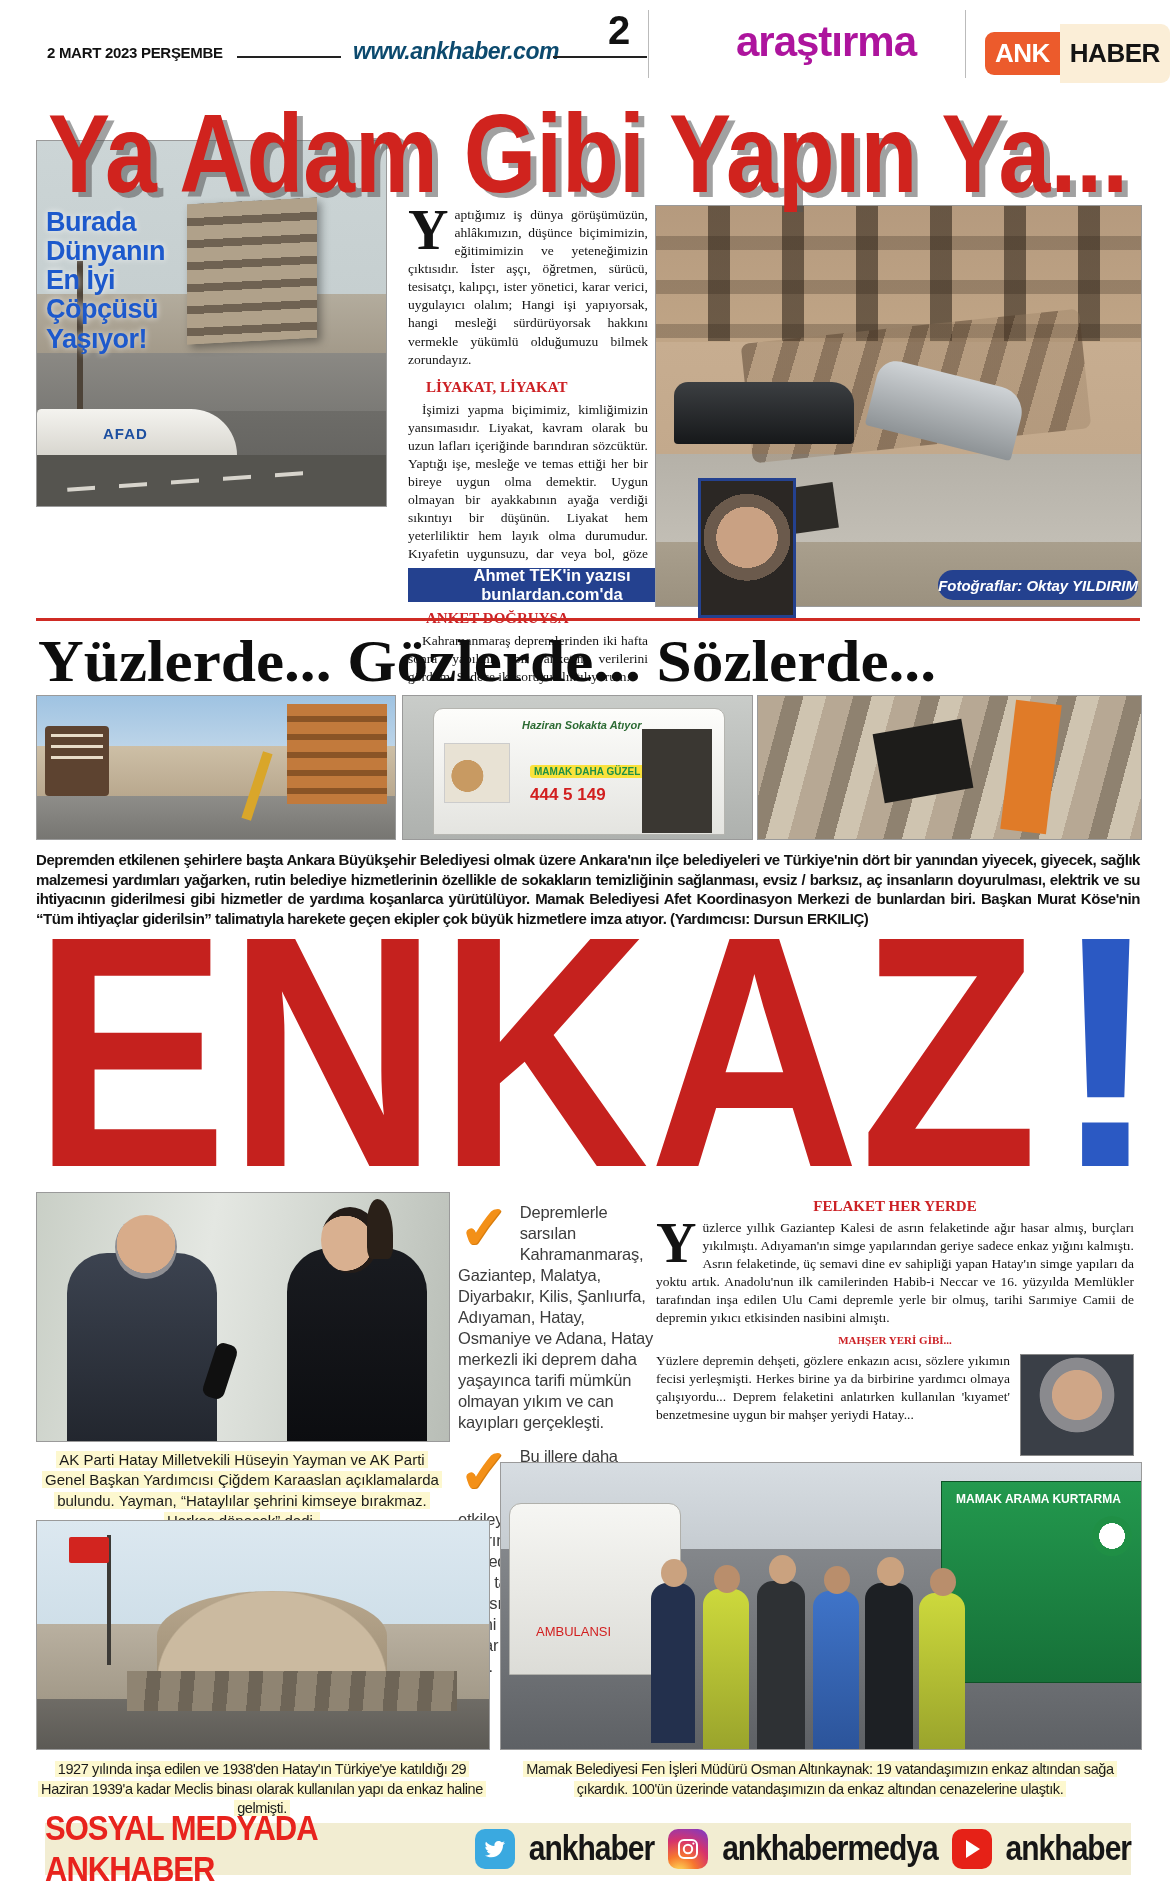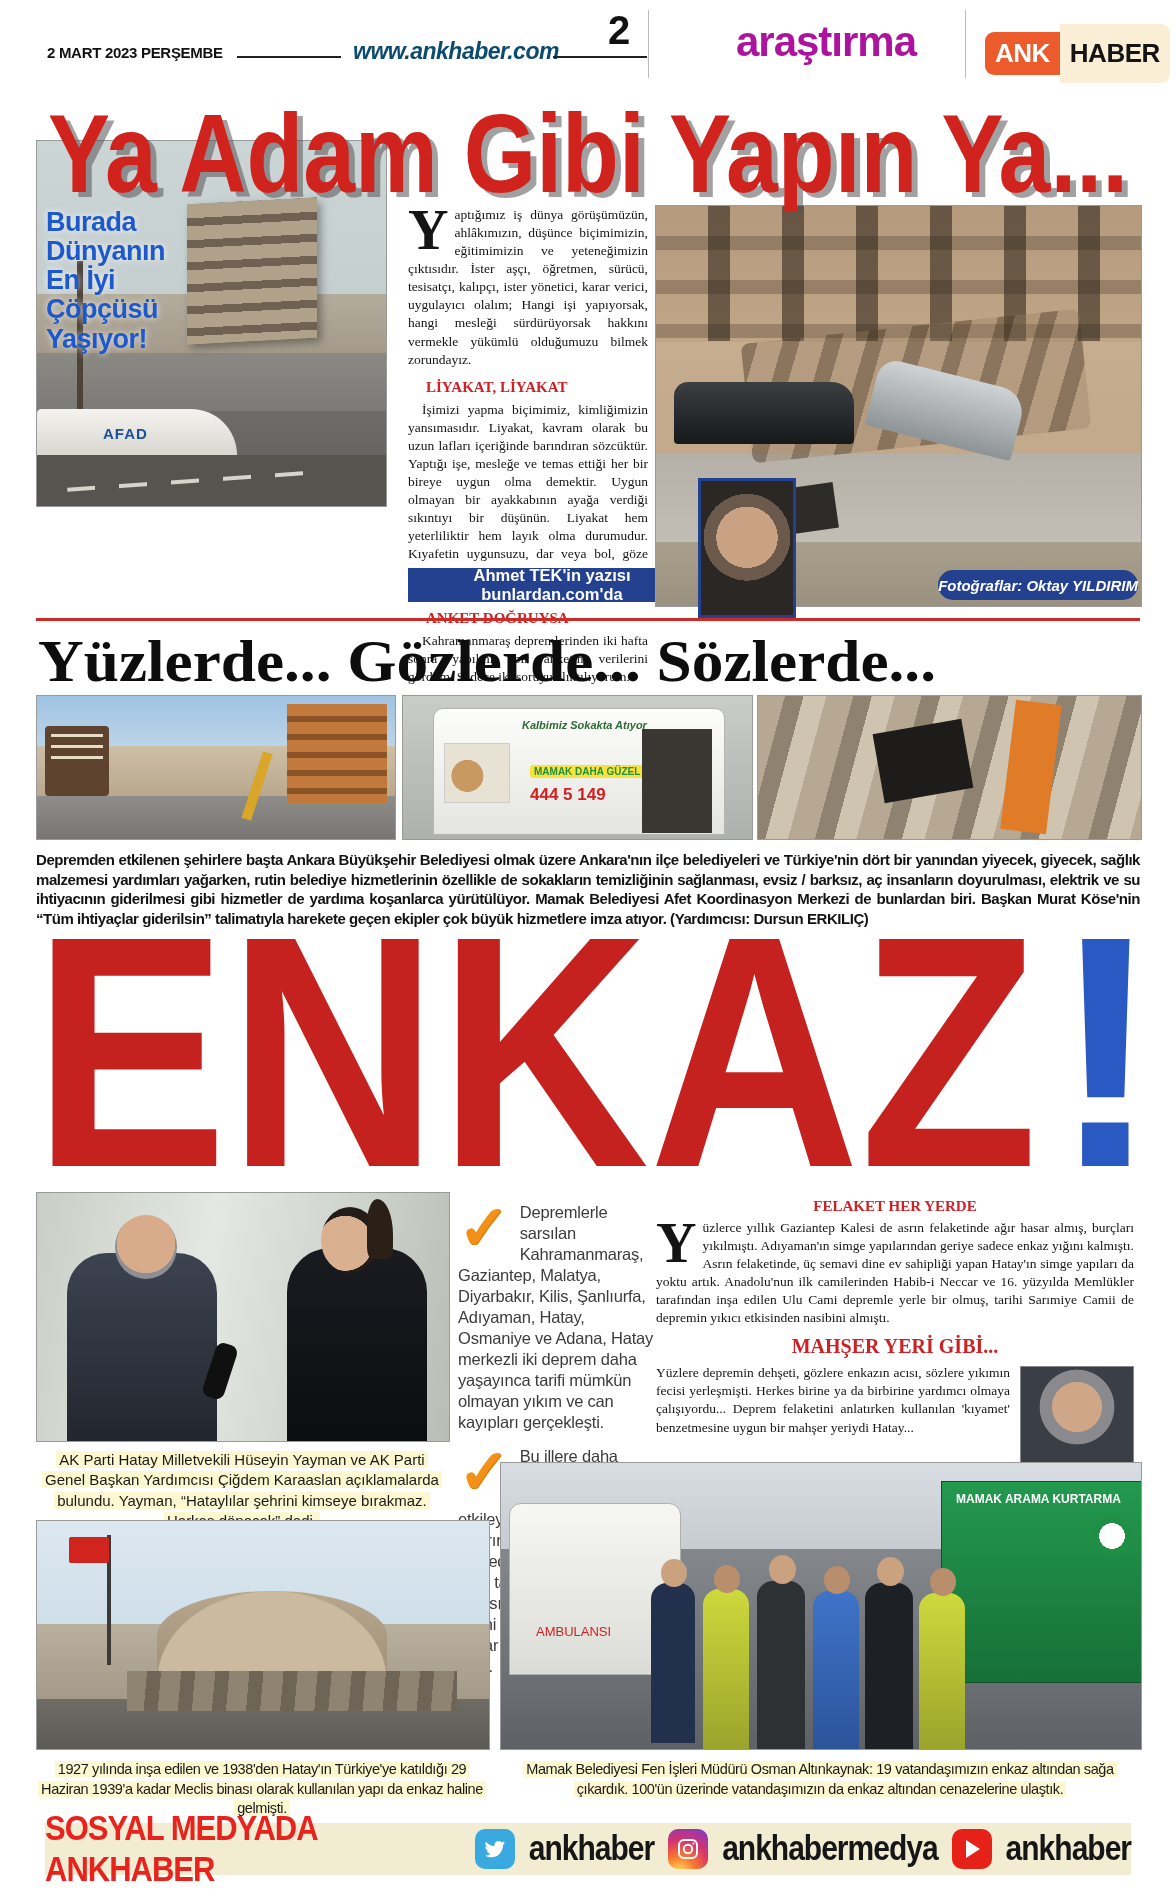--- a/index.html
+++ b/index.html
@@ -144,21 +144,21 @@
       <div style="margin:8px 6px;height:3px;background:#e8dcc8;"></div>
     </div>
     <div class="abs" style="left:250px;top:8px;width:100px;height:100px;background:
          repeating-linear-gradient(#c27a3c 0 12px,#8a5426 12px 18px);"></div>
     <div class="abs" style="left:215px;top:55px;width:10px;height:70px;background:#d9a62a;transform:rotate(18deg);"></div>
   </div>
 
   <div class="abs photo" style="left:402px;top:695px;width:349px;height:143px;background:linear-gradient(#c9ccc9,#aeb1ae);">
     <div class="abs" style="left:30px;top:12px;width:290px;height:125px;background:linear-gradient(#fdfdfb,#e4e4e0);
          border-radius:10px 10px 0 0;border:1px solid #b5b5b0;">
-      <span style="position:absolute;left:88px;top:10px;color:#2c6b33;font-style:italic;font-size:11px;font-weight:bold;">Kalbimiz Sokakta Atıyor</span>
+      <span style="position:absolute;left:88px;top:10px;color:#2c6b33;font-style:italic;font-size:11px;font-weight:bold;">Haziran Sokakta Atıyor</span>
       <span style="position:absolute;left:96px;top:56px;color:#1f8f45;font-size:10px;font-weight:bold;background:#fae23c;padding:1px 4px;border-radius:3px;">MAMAK DAHA GÜZEL OLUYOR</span>
       <span style="position:absolute;left:96px;top:76px;color:#d21f1f;font-size:17px;font-weight:bold;">444 5 149</span>
       <div style="position:absolute;left:10px;top:34px;width:64px;height:58px;background:
            radial-gradient(circle at 35% 55%,#c89a62 0 30%,#e8e2d4 31%),radial-gradient(circle at 70% 45%,#8d8d8d 0 26%,#e8e2d4 27%);
            border:1px solid #ccc;"></div>
       <div style="position:absolute;right:12px;top:20px;width:70px;height:104px;background:#3a3732;"></div>
     </div>
   </div>
 
   <div class="abs photo" style="left:757px;top:695px;width:383px;height:143px;background:
@@ -204,21 +204,21 @@
     <div class="cpar">
       <span class="checkmark">✓</span>
       <span>Bu illere daha sonra Elazığ da eklendi. 11 ili etkileyen depremler, 50 bin civarında cana kayırken bölgede bulunan binlerce yıllık tarihi ve kültürel mirası da yerle bir etti. Tarihi yapıların pek çoğu ya hasar gördü ya da yok oldu.</span>
     </div>
   </div>
 
   <div class="abs" style="left:656px;top:1198px;width:478px;">
     <div class="red-sub" style="text-align:center;margin:0 0 4px 0;font-size:15px;">FELAKET HER YERDE</div>
     <div class="body-col" style="position:static;width:478px;">
       <p class="noindent"><span class="dropcap">Y</span><span>üzlerce yıllık Gaziantep Kalesi de asrın felaketinde ağır hasar almış, burçları yıkılmıştı. Adıyaman'ın simge yapılarından geriye sadece enkaz yığını kalmıştı. Asrın felaketinde, üç semavi dine ev sahipliği yapan Hatay'ın simge yapıları da yoktu artık. Anadolu'nun ilk camilerinden Habib-i Neccar ve 16. yüzyılda Memlükler tarafından inşa edilen Ulu Cami depremle yerle bir olmuş, tarihi Sarımiye Camii de depremin yıkıcı etkisinden nasibini almıştı.</span></p>
-      <div class="red-sub" style="text-align:center;margin:6px 0 4px 0;font-size:20px;">MAHŞER YERİ GİBİ...</div>
+      <div class="red-sub" style="text-align:center;margin:6px 0 4px 0;font-size:11px;">MAHŞER YERİ GİBİ...</div>
       <div style="overflow:hidden;">
         <div style="float:right;width:112px;height:100px;margin:2px 0 4px 10px;border:1px solid #888;background:
              radial-gradient(circle at 50% 40%,#cfa687 0 30%,#8a8a8e 31% 45%,#3a3f47 46%);"></div>
         <p class="noindent">Yüzlere depremin dehşeti, gözlere enkazın acısı, sözlere yıkımın fecisi yerleşmişti. Herkes birine ya da birbirine yardımcı olmaya çalışıyordu... Deprem felaketini anlatırken kullanılan 'kıyamet' benzetmesine uygun bir mahşer yeriydi Hatay...</p>
       </div>
     </div>
     <div class="blue-bar" style="width:288px;height:30px;font-size:15px;margin-top:6px;">Dursun ERKILIÇ'ın yazısı ankhaber.com'da</div>
   </div>
 
   <div class="abs photo" style="left:36px;top:1520px;width:452px;height:228px;background:

